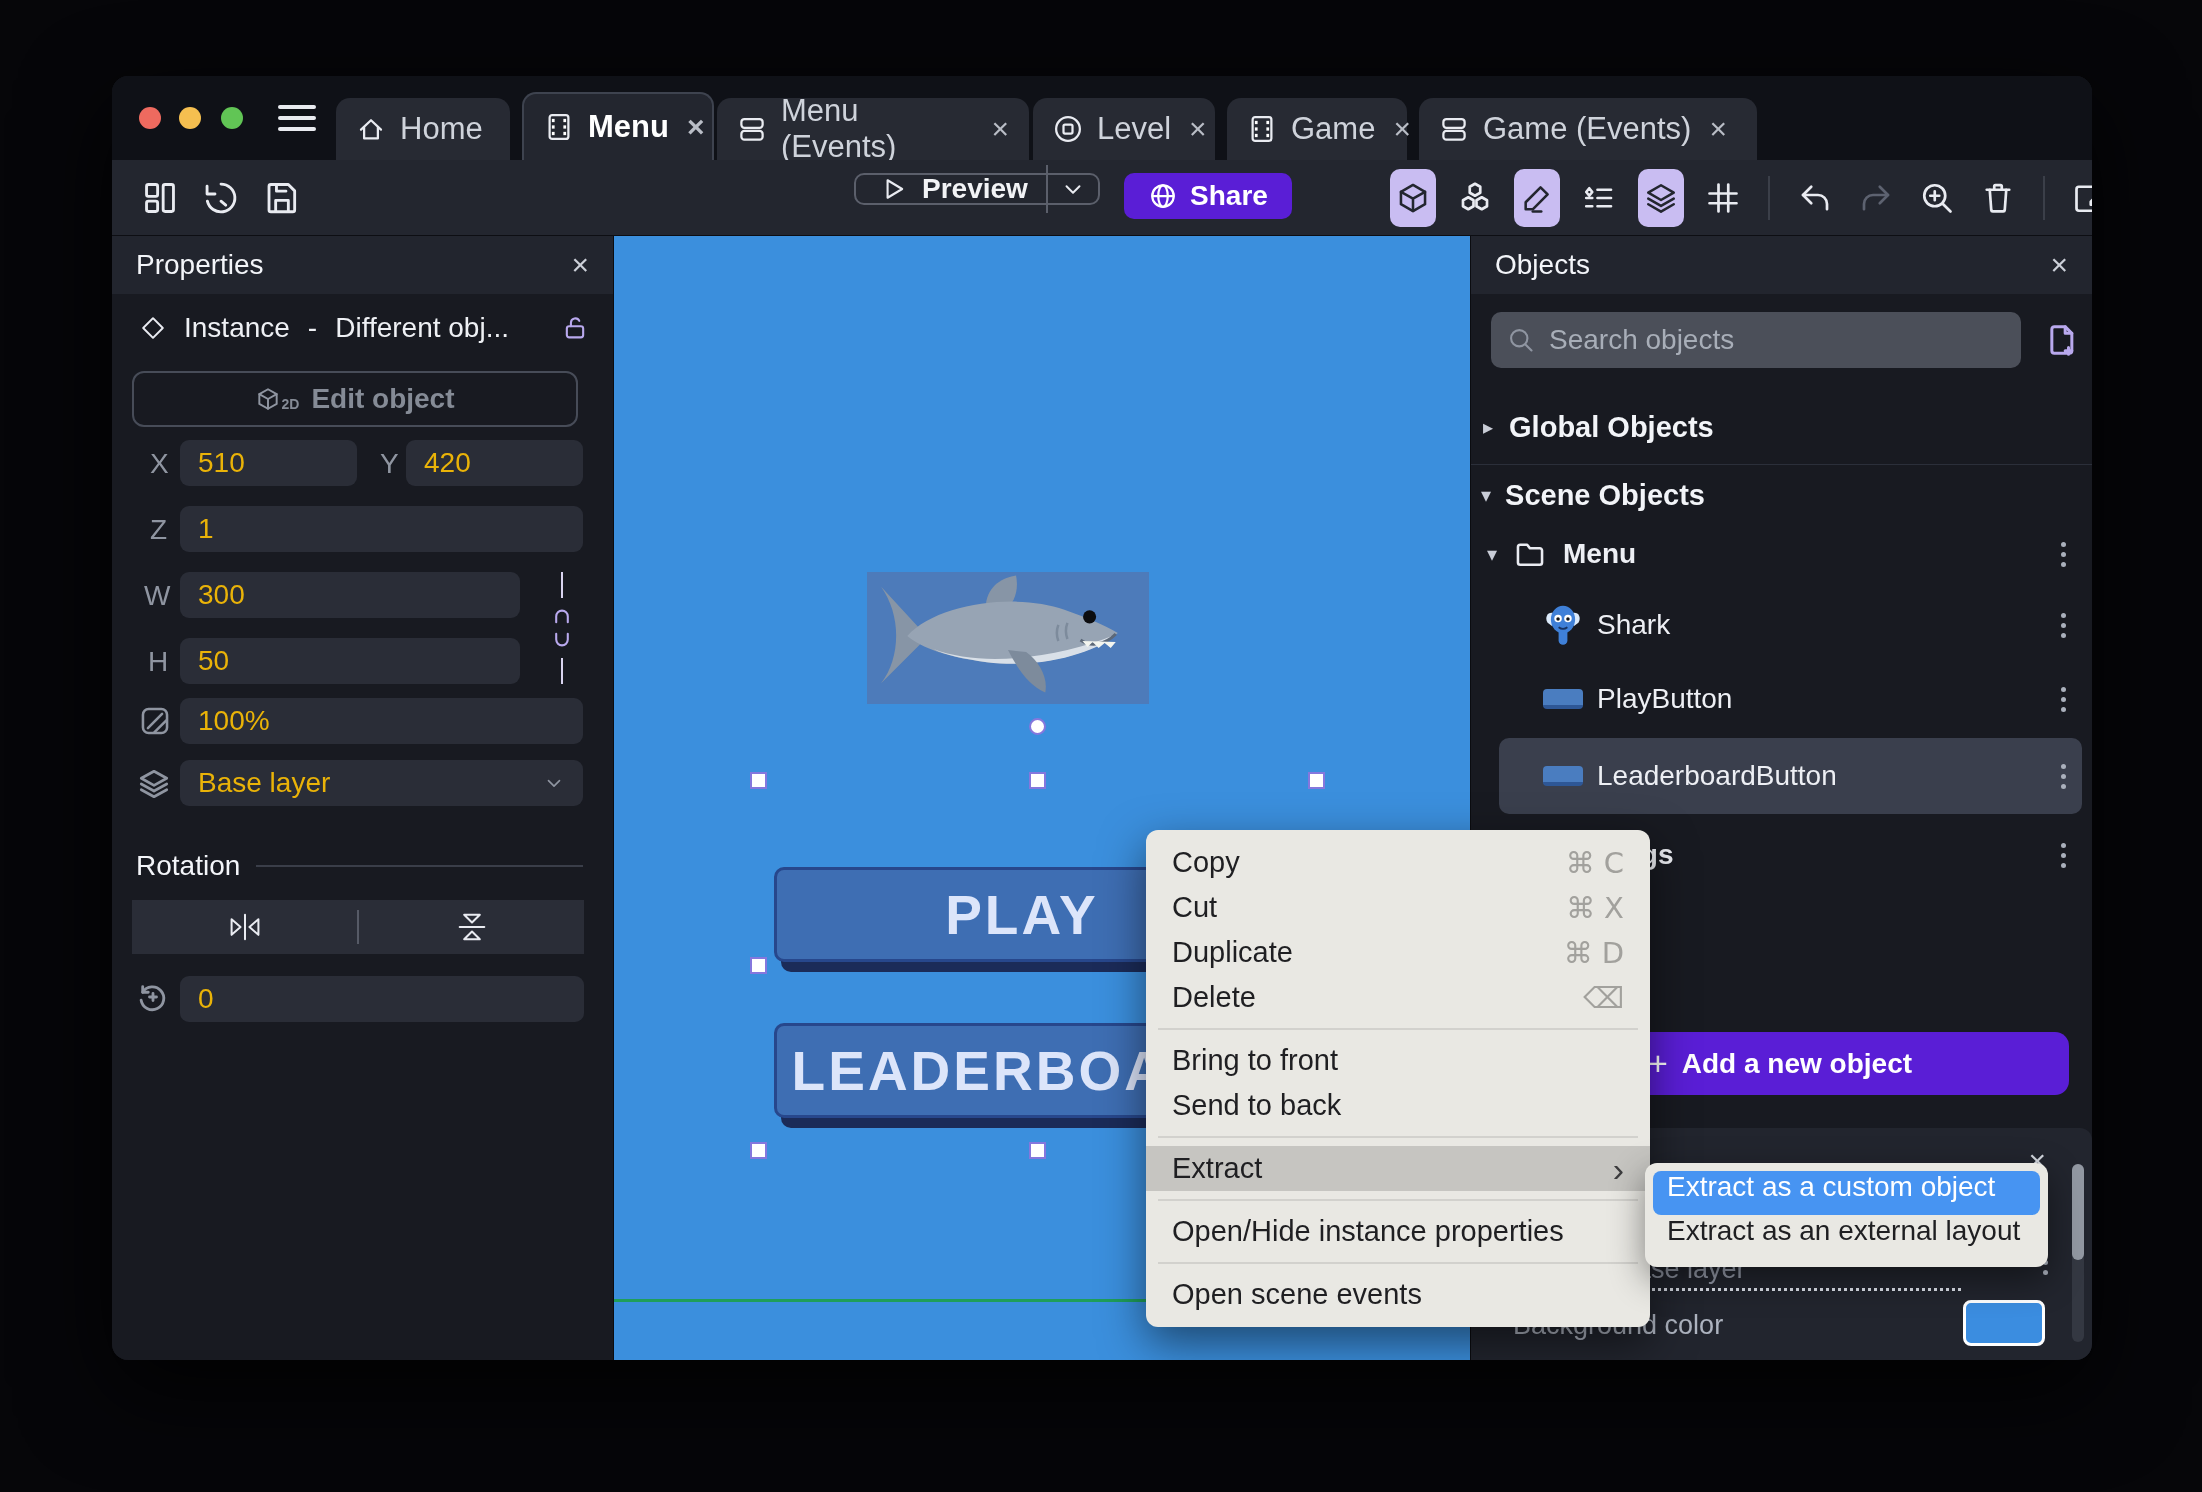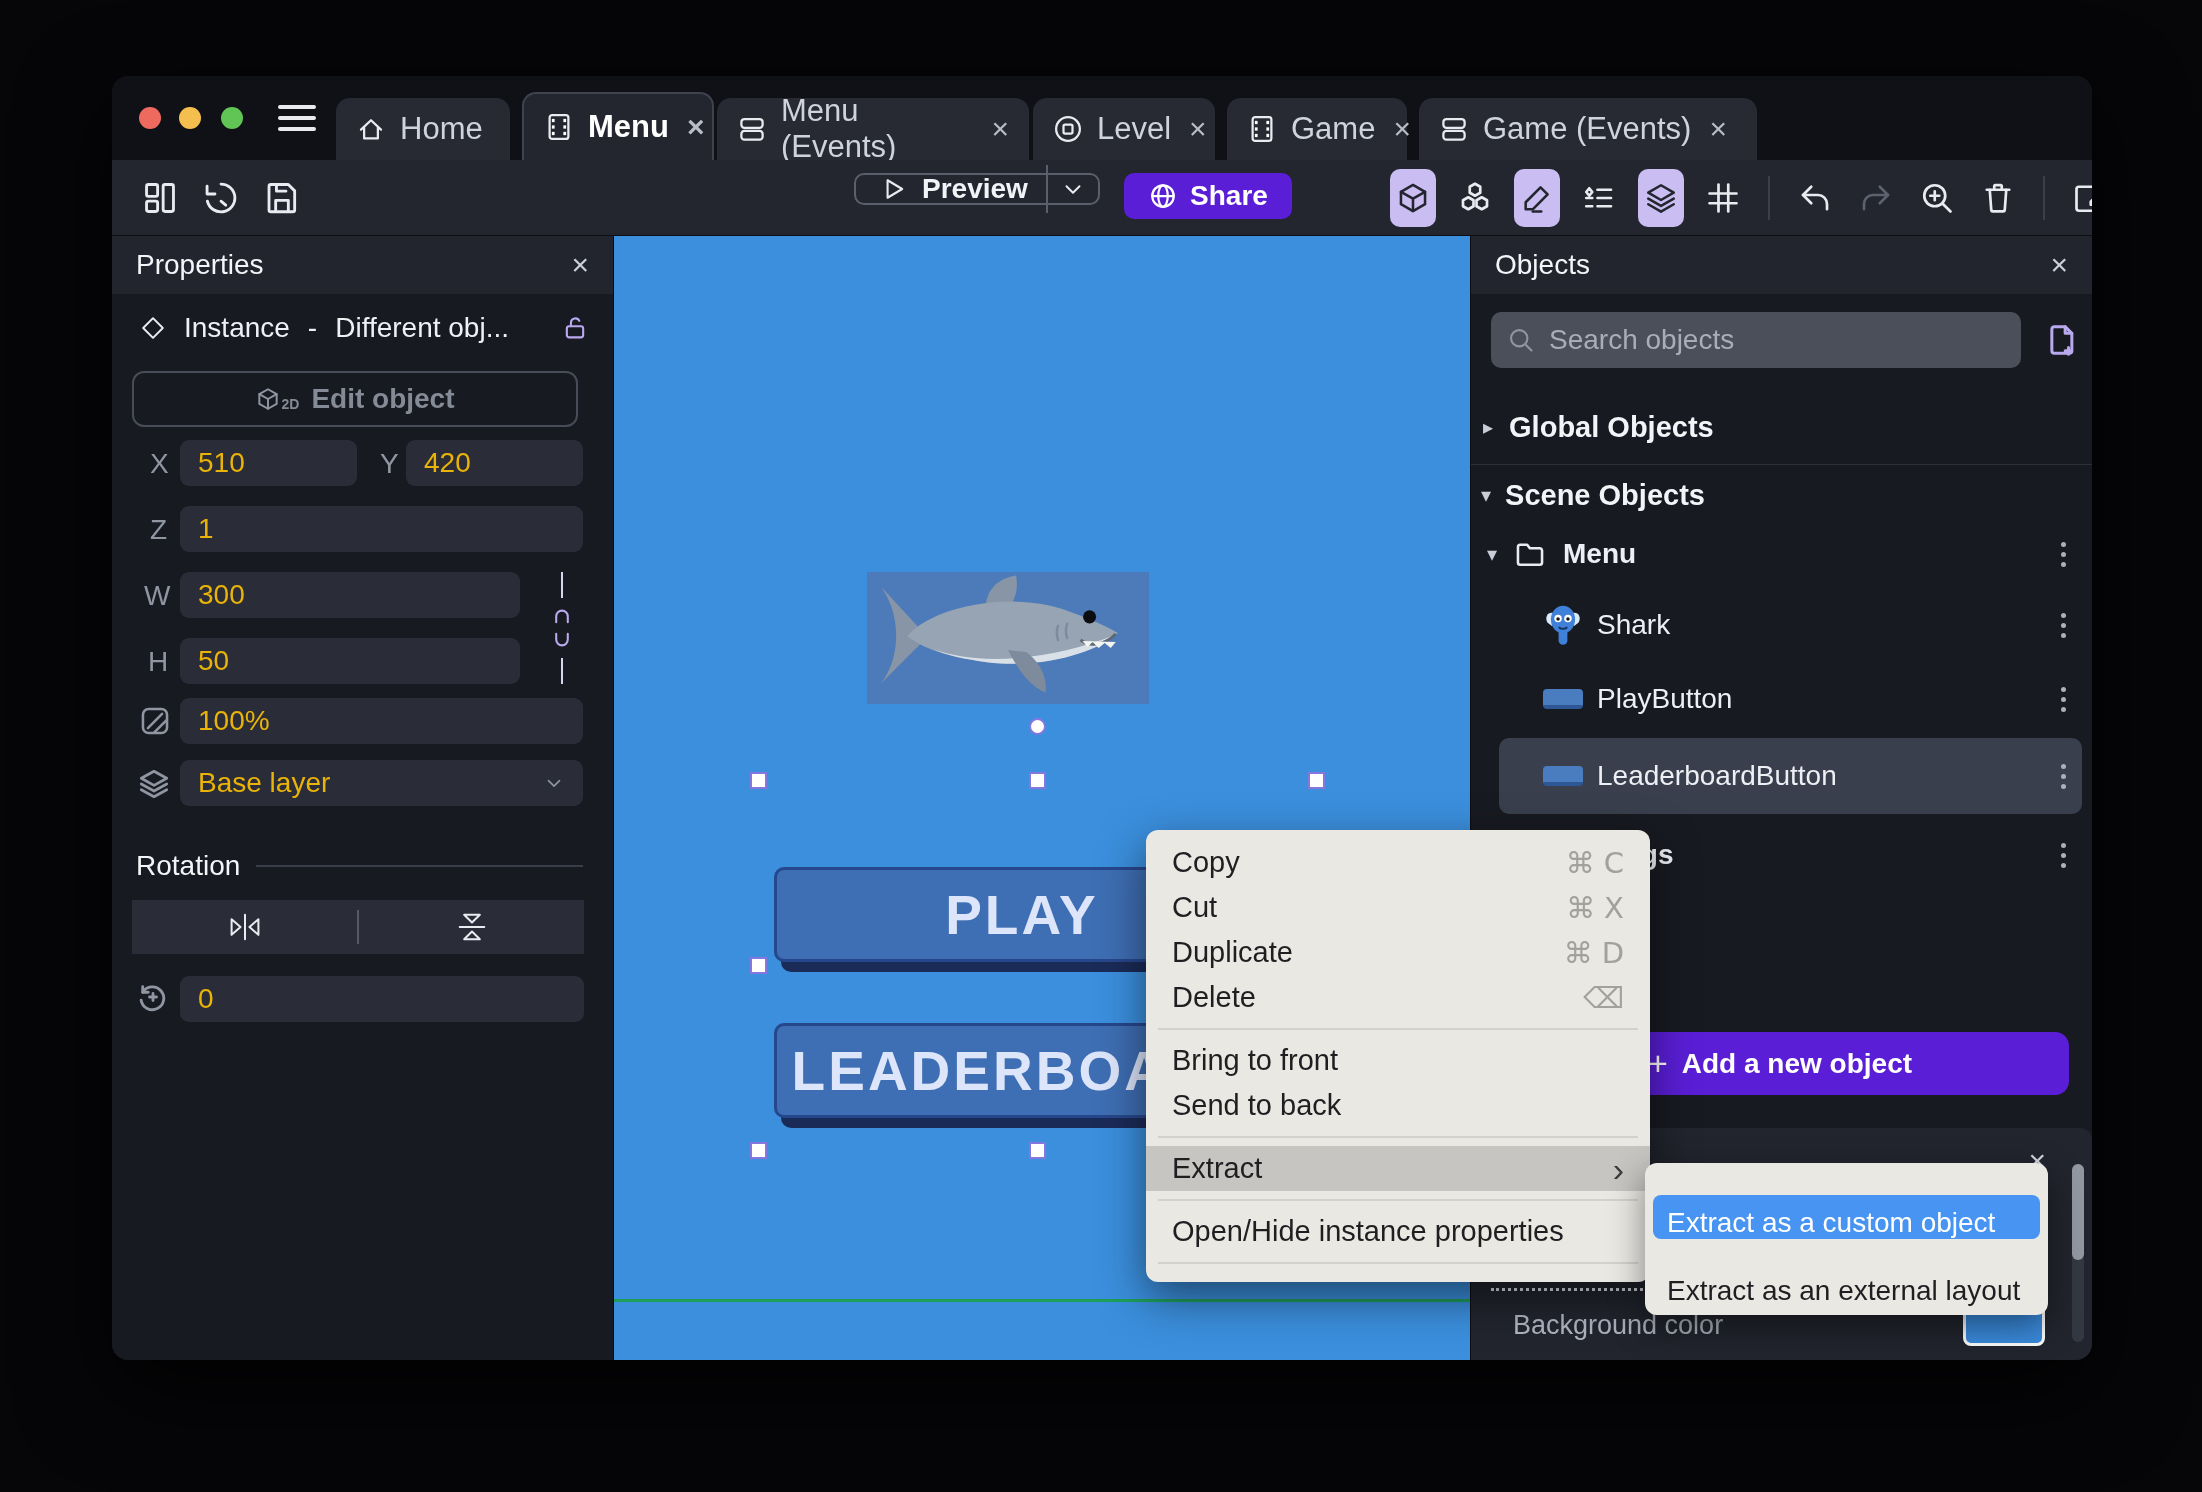--- a/index.html
+++ b/index.html
@@ -108,22 +108,22 @@
   .cm-item { height:45px; display:flex; align-items:center; padding:0 26px; font-size:29px; color:#1f1f22; }
   .cm-item .cm-short { margin-left:auto; color:#a2a19d; font-family:"DejaVu Sans","Liberation Sans",sans-serif; }
   .cm-item.disabled { color:#b3b2ae; }
   .cm-item.hl { background:#c6c5c1; }
   .cm-item .cm-arrow { margin-left:auto; color:#3c3c3e; font-size:34px; line-height:1; }
   .cm-sep { height:2px; background:#d2d1cd; margin:8px 12px; }
 
   
   .smenu { position:absolute; left:1533px; top:1087px; width:403px; background:#e9e8e3; border-radius:12px;
     padding:8px; z-index:11; box-shadow:0 12px 35px rgba(0,0,0,.45); }
-  .sm-item { height:44px; border-radius:8px; display:flex; align-items:flex-end; padding:0 14px;
-    font-size:28px; color:#1f1f22; white-space:nowrap;margin-top:24px; }
+  .sm-item { height:44px; border-radius:8px; display:flex; align-items:flex-start; padding:0 14px;
+    font-size:28px; color:#1f1f22; white-space:nowrap; }
   .sm-item.hl { background:#4794f2; color:#fff; }
 
   .icn { stroke:#e9ebf1; fill:none; stroke-width:1.8; stroke-linecap:round; stroke-linejoin:round; }
   .icn-dark { stroke:#23262f; fill:none; stroke-width:1.8; stroke-linecap:round; stroke-linejoin:round; }
   .icn-dim { stroke:#5d6270; fill:none; stroke-width:1.8; stroke-linecap:round; stroke-linejoin:round; }
   .icn-gray { stroke:#8f95a1; fill:none; stroke-width:1.8; stroke-linecap:round; stroke-linejoin:round; }
   .icn-lav { stroke:#b9a9ee; fill:none; stroke-width:1.8; stroke-linecap:round; stroke-linejoin:round; }
 </style>
 </head>
 <body>
@@ -661,20 +661,23 @@
     <div class="cm-sep"></div>
     <div class="cm-item hl">
       <span>Extract</span>
       <span class="cm-arrow">›</span>
     </div>
     <div class="cm-sep"></div>
     <div class="cm-item">
       <span>Open/Hide instance properties</span>
     </div>
     <div class="cm-sep"></div>
+    <div class="cm-item">
+      <span>Open scene events</span>
+    </div>
 
   </div>
 
   <div class="smenu">
     <div class="sm-item hl">
       <span>Extract as a custom object</span>
     </div>
     <div class="sm-item">
       <span>Extract as an external layout</span>
     </div>

